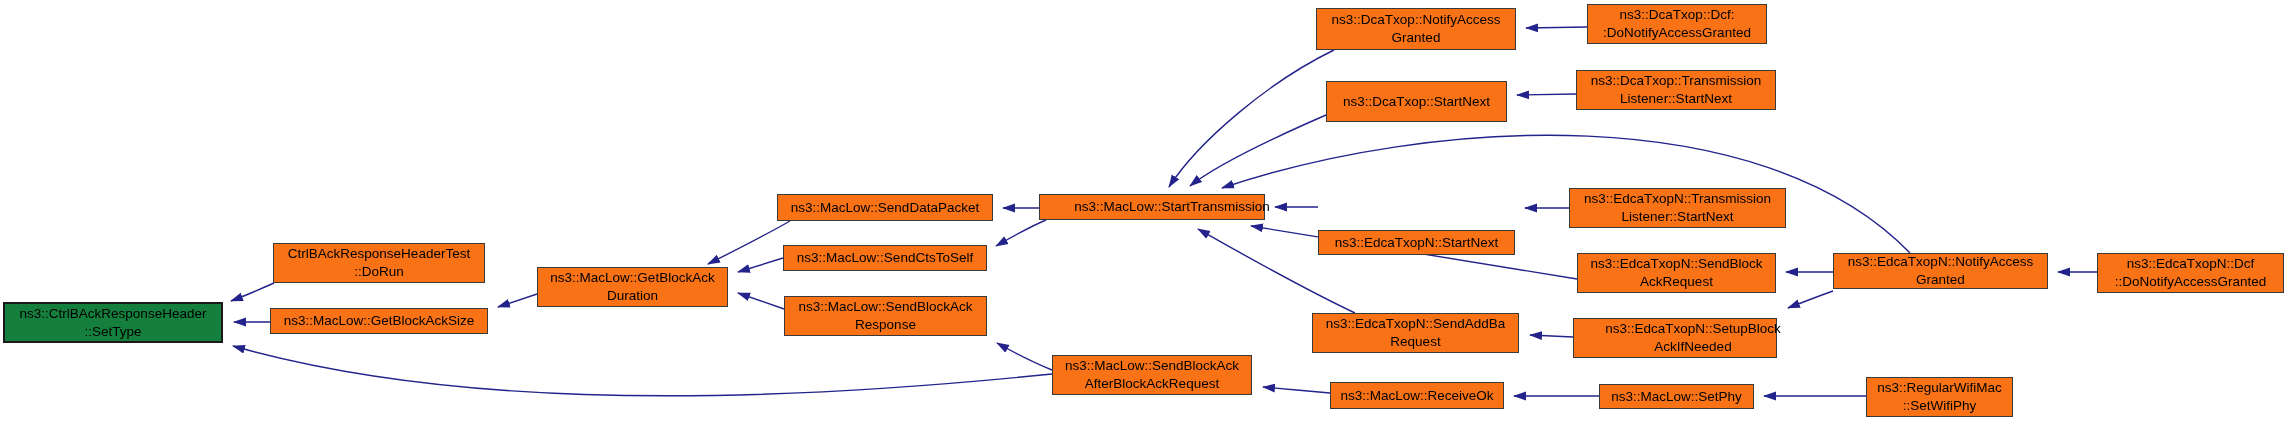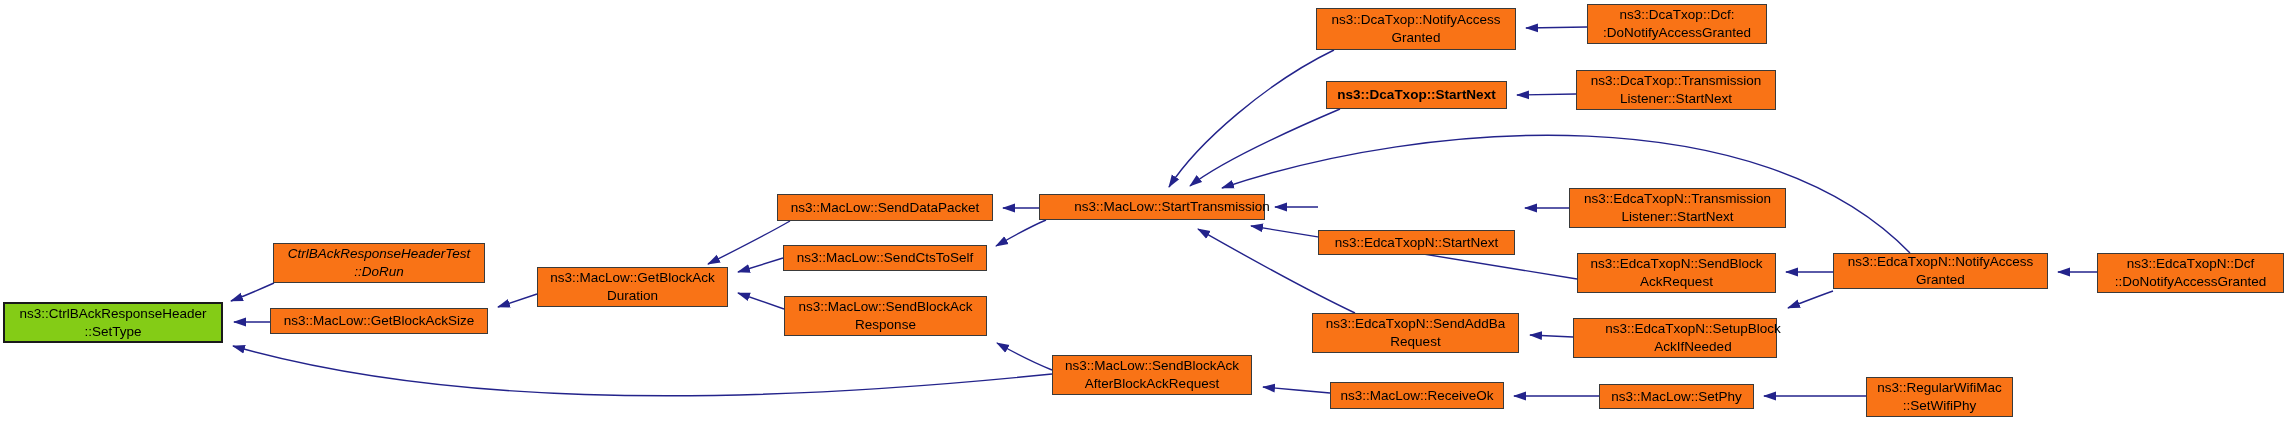--- a/index.html
+++ b/index.html
@@ -27,21 +27,21 @@
     line-height: 18px;
     display: flex;
     align-items: center;
     justify-content: center;
     text-align: center;
     white-space: pre-line;
     cursor: pointer;
     padding: 0 4px;
   }
   .node.highlighted {
-    background: #84cc16;
+    background: #15803d;
     border: 2px solid #1a1a1a;
   }
 </style>
 </head>
 <body>
 
 <div id="stage">
   <svg id="edge-layer" xmlns="http://www.w3.org/2000/svg" width="2285" height="423" viewBox="0 0 2285 423">
     <defs>
       <marker id="arrowhead" markerWidth="14" markerHeight="10" refX="12" refY="5" orient="auto" markerUnits="userSpaceOnUse">
@@ -73,37 +73,37 @@
         <path d="M 1577,279 C 1450,259 1330,238 1251,226" fill="none" stroke="#23238b" stroke-width="1.4" marker-end="url(#arrowhead)"></path>
         <path d="M 1318,207 L 1275,207" fill="none" stroke="#23238b" stroke-width="1.4" marker-end="url(#arrowhead)"></path>
         <path d="M 1334,50 C 1268,82 1198,142 1169,187" fill="none" stroke="#23238b" stroke-width="1.4" marker-end="url(#arrowhead)"></path>
         <path d="M 1340,109 C 1272,138 1214,167 1190,186" fill="none" stroke="#23238b" stroke-width="1.4" marker-end="url(#arrowhead)"></path>
         <path d="M 1910,253 C 1760,98 1430,118 1222,188" fill="none" stroke="#23238b" stroke-width="1.4" marker-end="url(#arrowhead)"></path>
       </g>
   </svg>
   <div id="nodes">
       <div class="node highlighted" style="left: 3px; top: 302px; width: 220px; height: 41px;">ns3::CtrlBAckResponseHeader
 ::SetType</div>
-      <div class="node" style="left: 273px; top: 243px; width: 212px; height: 40px; font-style: italic;">CtrlBAckResponseHeaderTest
+      <div class="node" style="left: 273px; top: 243px; width: 212px; height: 40px;">CtrlBAckResponseHeaderTest
 ::DoRun</div>
       <div class="node" style="left: 270px; top: 308px; width: 218px; height: 26px;">ns3::MacLow::GetBlockAckSize</div>
       <div class="node" style="left: 537px; top: 267px; width: 191px; height: 40px;">ns3::MacLow::GetBlockAck
 Duration</div>
       <div class="node" style="left: 777px; top: 194px; width: 216px; height: 27px;">ns3::MacLow::SendDataPacket</div>
       <div class="node" style="left: 783px; top: 245px; width: 204px; height: 26px;">ns3::MacLow::SendCtsToSelf</div>
       <div class="node" style="left: 784px; top: 296px; width: 203px; height: 40px;">ns3::MacLow::SendBlockAck
 Response</div>
       <div class="node" style="left: 1039px; top: 194px; width: 226px; height: 26px; padding-left: 44px;">ns3::MacLow::StartTransmission</div>
       <div class="node" style="left: 1052px; top: 355px; width: 200px; height: 40px;">ns3::MacLow::SendBlockAck
 AfterBlockAckRequest</div>
       <div class="node" style="left: 1316px; top: 8px; width: 200px; height: 42px;">ns3::DcaTxop::NotifyAccess
 Granted</div>
       <div class="node" style="left: 1587px; top: 4px; width: 180px; height: 40px;">ns3::DcaTxop::Dcf:
 :DoNotifyAccessGranted</div>
-      <div class="node" style="left: 1326px; top: 81px; width: 181px; height: 28px; font-weight: bold;">ns3::DcaTxop::StartNext</div>
+      <div class="node" style="left: 1326px; top: 81px; width: 181px; height: 41px;">ns3::DcaTxop::StartNext</div>
       <div class="node" style="left: 1576px; top: 70px; width: 200px; height: 40px;">ns3::DcaTxop::Transmission
 Listener::StartNext</div>
       <div class="node" style="left: 1318px; top: 195px; width: 197px; height: 25px; margin-top: 35px;">ns3::EdcaTxopN::StartNext</div>
       <div class="node" style="left: 1569px; top: 188px; width: 217px; height: 40px;">ns3::EdcaTxopN::Transmission
 Listener::StartNext</div>
       <div class="node" style="left: 1577px; top: 253px; width: 199px; height: 40px;">ns3::EdcaTxopN::SendBlock
 AckRequest</div>
       <div class="node" style="left: 1833px; top: 253px; width: 215px; height: 36px;">ns3::EdcaTxopN::NotifyAccess
 Granted</div>
       <div class="node" style="left: 2097px; top: 253px; width: 187px; height: 40px;">ns3::EdcaTxopN::Dcf

